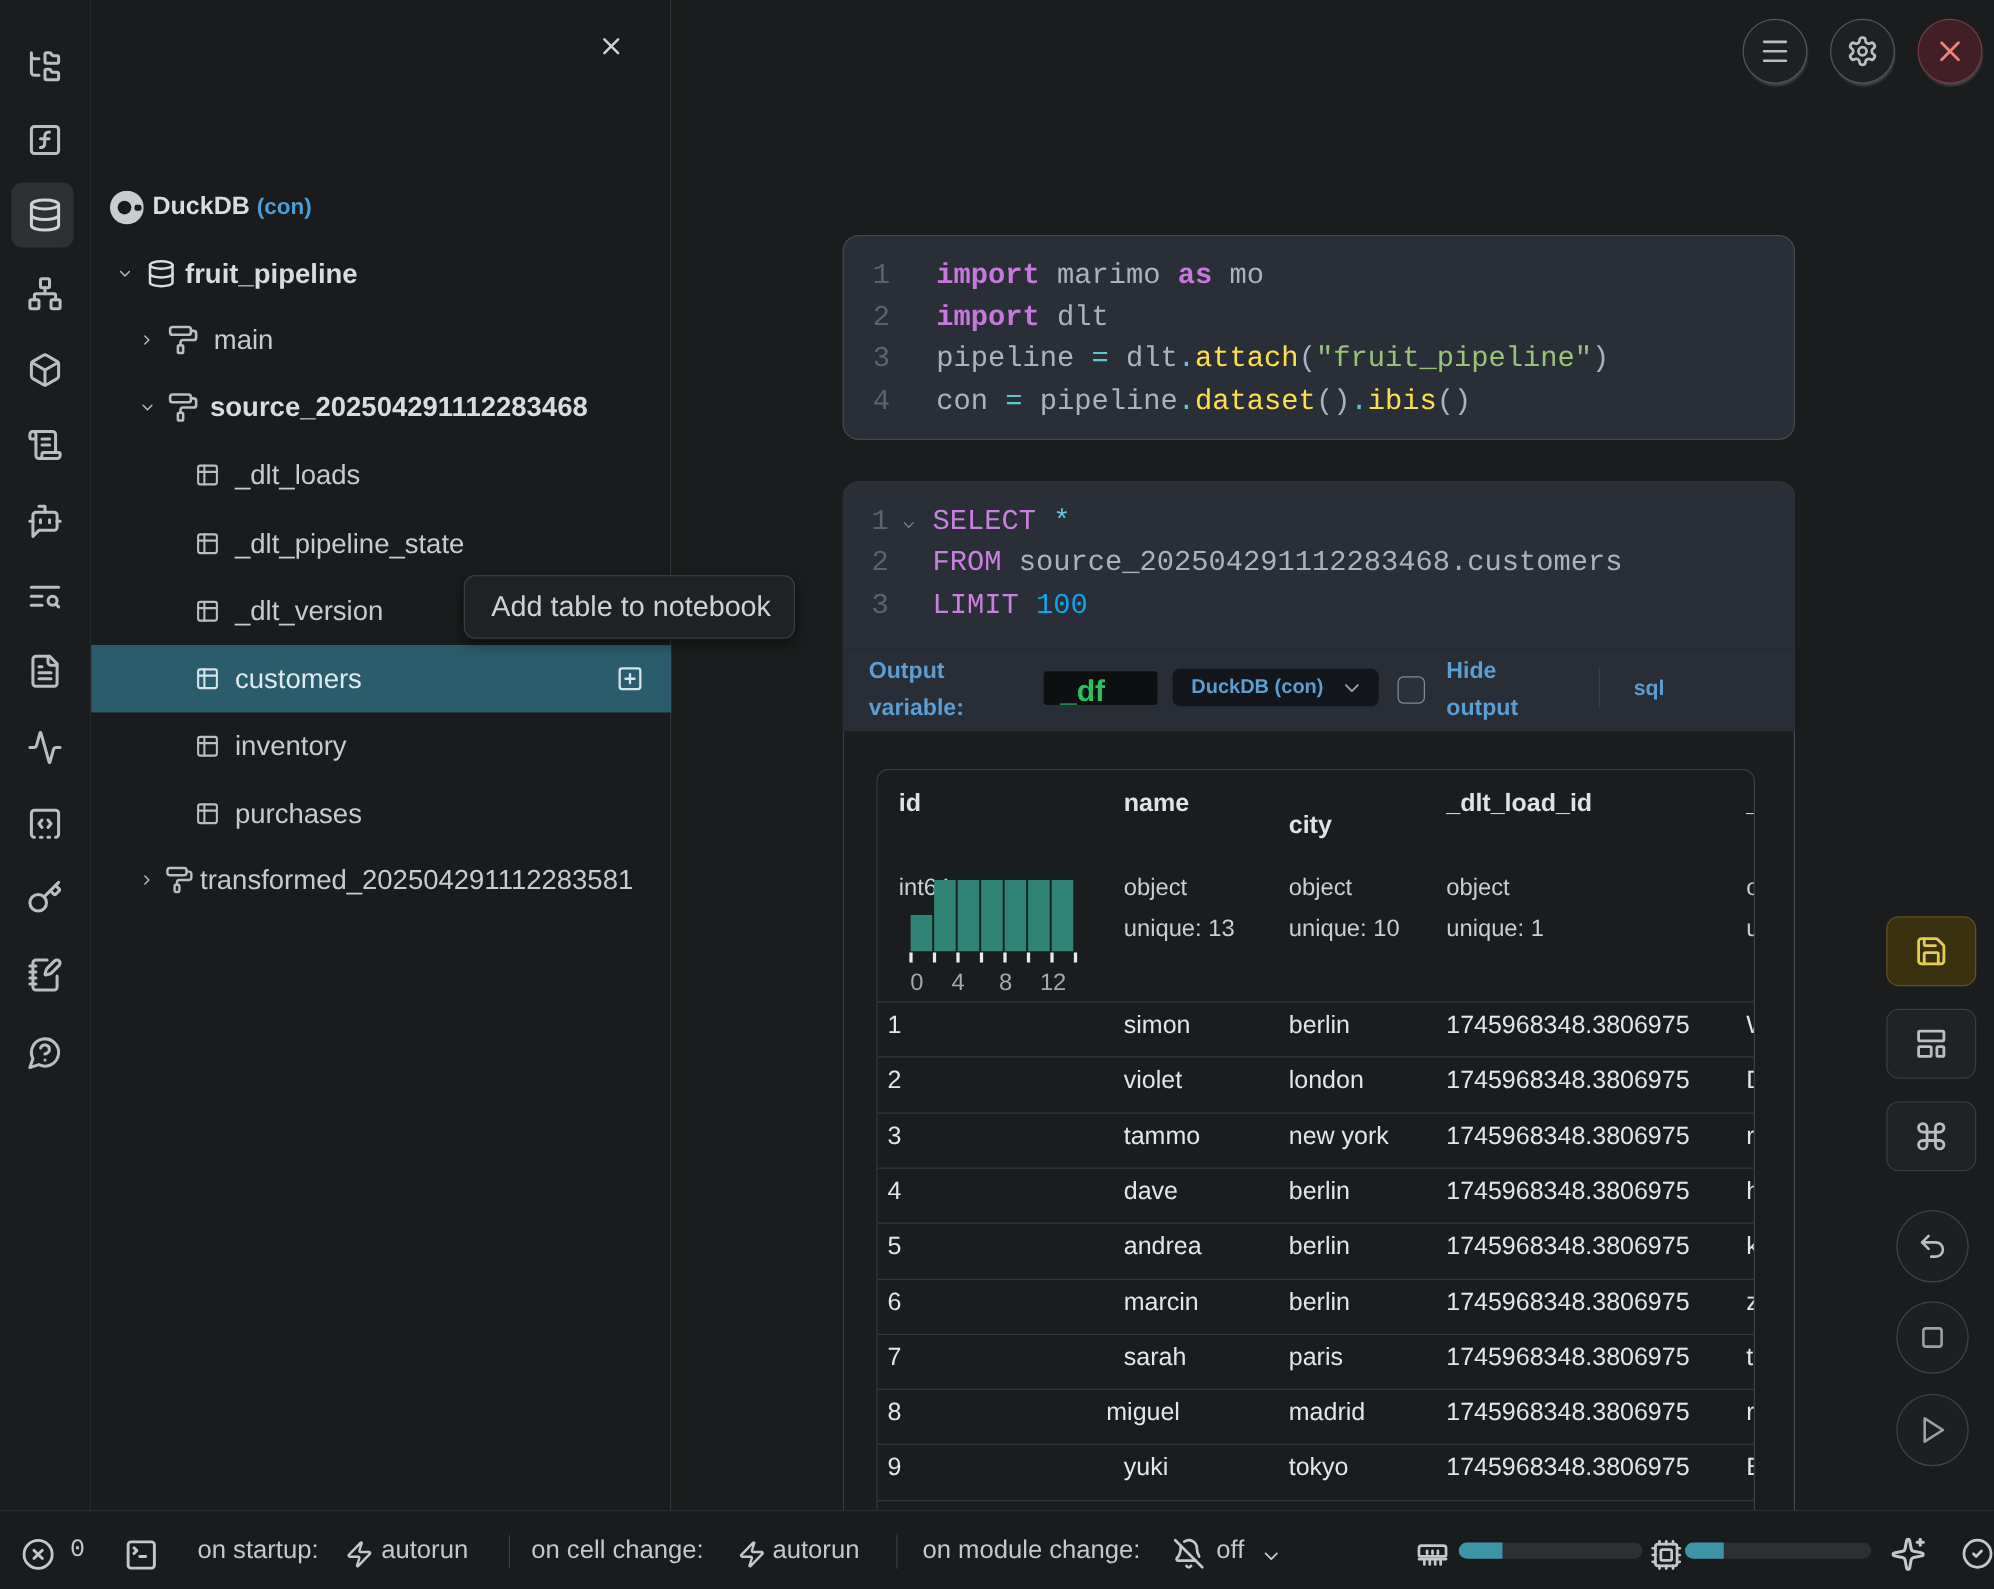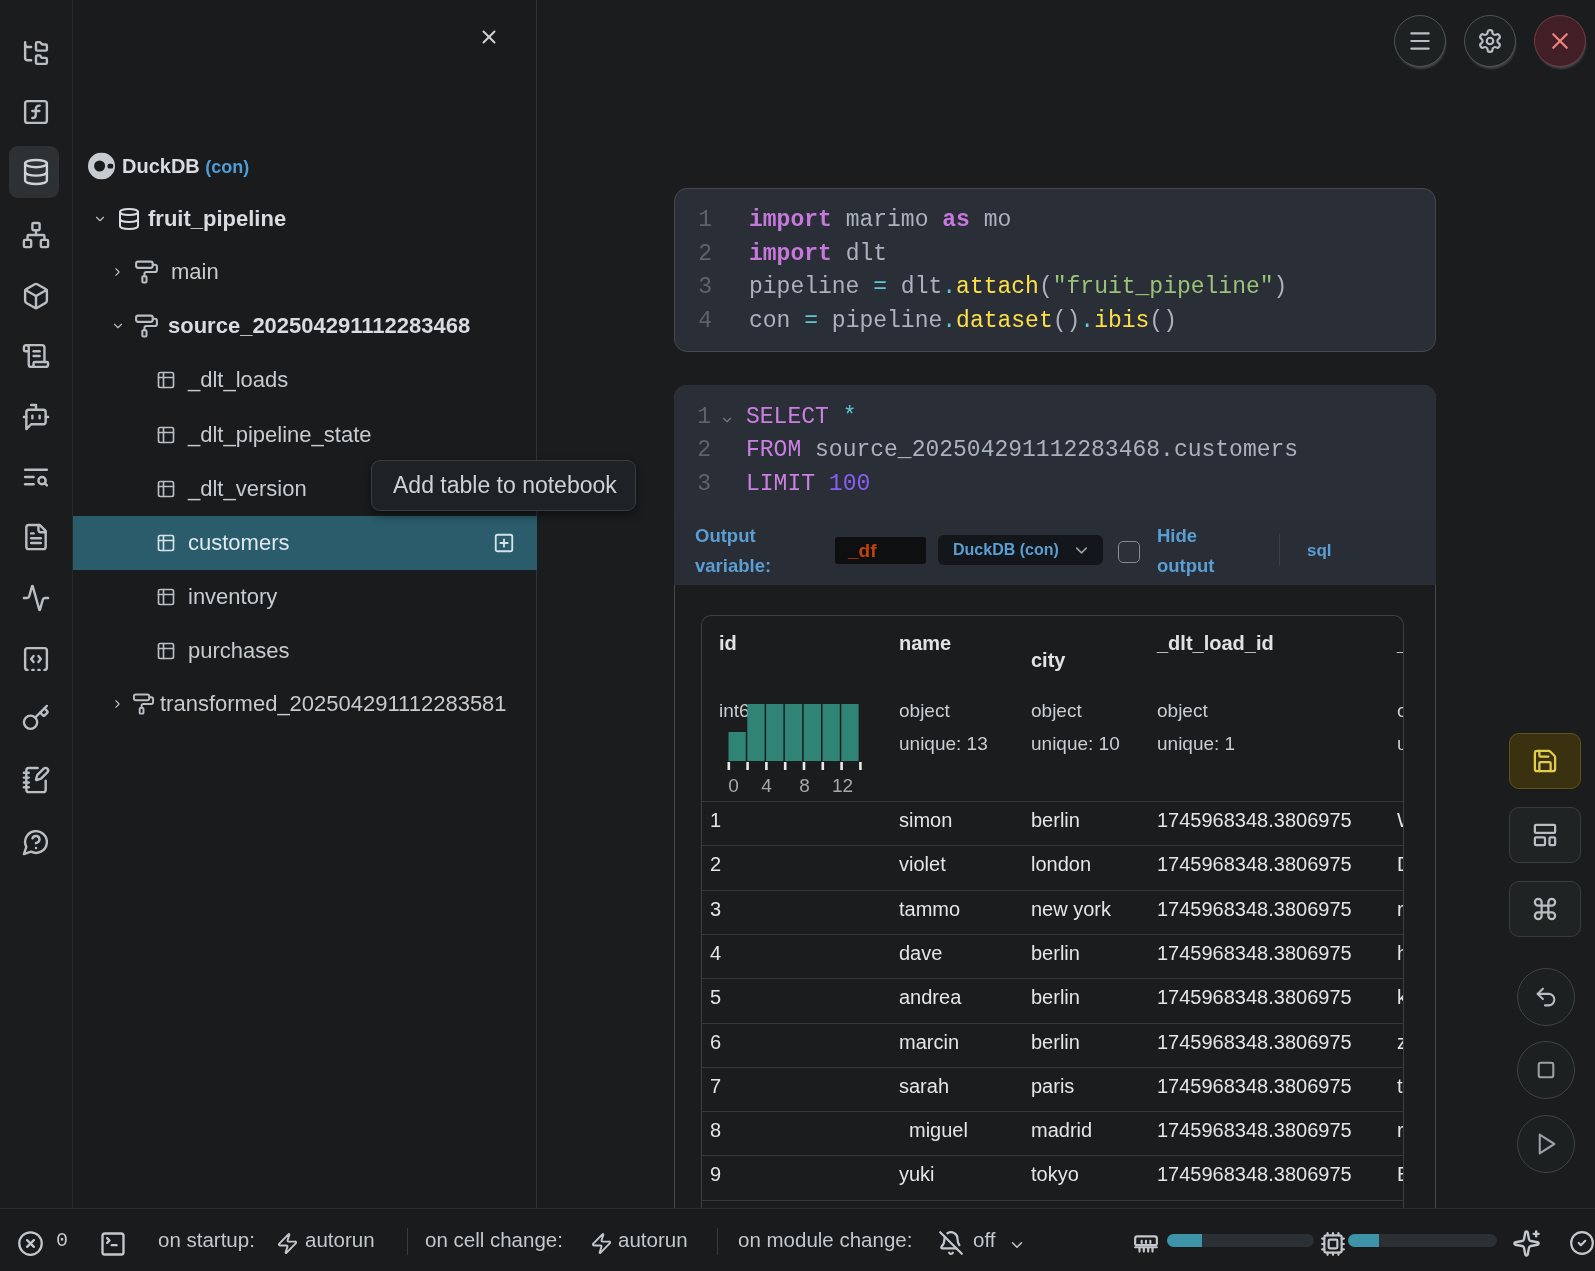--- a/index.html
+++ b/index.html
@@ -39,30 +39,30 @@
   #title { position:absolute; left:0; top:97px; width:1057px; text-align:center; font-family:"Liberation Mono", monospace; font-size:23.5px; color:#a7afb7; }
 
   .cell { position:absolute; left:136px; width:762px; background:#2a2e37; border:1.5px solid #45484d; border-radius:13px; }
   .codeline { position:absolute; left:0; font-family:"Liberation Mono", monospace; font-size:23px; white-space:pre; }
   .lnum { position:absolute; font-family:"Liberation Mono", monospace; font-size:23px; color:#5d636b; text-align:right; width:30px; }
   .kw { color:#c678dd; font-weight:bold; }
   .kw2 { color:#ca80e0; }
   .op { color:#5fc6d4; }
   .fn { color:#fde047; }
   .str { color:#98c379; }
-  .num { color:#8b5cf6; }
+  .num { color:#0ea5e9; }
   .pl { color:#abb2bf; }
 
   
   #cell2 { position:absolute; left:136px; top:385px; width:762px; height:823px; border:1.5px solid #45484d; border-bottom:none; border-radius:13px 13px 0 0; background:#1a1c1d; }
   #cell2code { position:absolute; left:136px; top:385px; width:762px; height:134px; background:#2a2e37; border-radius:13px 13px 0 0; }
   #sqlbar { position:absolute; left:136px; top:519px; width:762px; height:66px; background:#292d36; }
   .blue { color:#5b9ed3; font-weight:bold; }
   #dfbox { position:absolute; left:297px; top:537px; width:91px; height:27px; background:#0d0f11; border-radius:3px; }
-  #dfbox span { position:absolute; left:13px; top:3px; font-size:19px; color:#c2410c; font-weight:bold; }
+  #dfbox span { position:absolute; left:13px; top:3px; font-size:24px; color:#22c55e; font-weight:bold; }
   #connsel { position:absolute; left:400px; top:535px; width:165px; height:30px; background:#13161a; border-radius:6px; }
   #chkbox { position:absolute; left:580px; top:541px; width:22px; height:22px; background:#2c3038; border:1.5px solid #848a92; border-radius:5px; }
   #sqldiv { position:absolute; left:741px; top:534px; width:1px; height:32px; background:#3a3f46; }
 
   
   #tblcard { position:absolute; left:163px; top:615px; width:703px; height:593px; border:1px solid #3c4046; border-bottom:none; border-radius:10px 10px 0 0; overflow:hidden; }
   .th { position:absolute; font-size:20px; font-weight:bold; color:#e0e3e6; white-space:nowrap; }
   .tsub { position:absolute; font-size:19px; color:#c9ced3; white-space:nowrap;margin-top:36px; }
   .rowline { position:absolute; left:0; width:703px; height:1px; background:#34383d; }
   .trr { position:absolute; left:0; width:703px; height:24px; }
@@ -444,21 +444,21 @@
       </div>
   <div class="trr" style="top:458.8px">
         <span style="left:8px">7</span>
         <span style="left:197px">sarah</span>
         <span style="left:329px">paris</span>
         <span style="left:455px">1745968348.3806975</span>
         <span style="left:695px">t</span>
       </div>
   <div class="trr" style="top:503.1px">
         <span style="left:8px">8</span>
-        <span style="left:207px">miguel</span>
+        <span style="left:183px">miguel</span>
         <span style="left:329px">madrid</span>
         <span style="left:455px">1745968348.3806975</span>
         <span style="left:695px">r</span>
       </div>
   <div class="trr" style="top:547.4px">
         <span style="left:8px">9</span>
         <span style="left:197px">yuki</span>
         <span style="left:329px">tokyo</span>
         <span style="left:455px">1745968348.3806975</span>
         <span style="left:695px">E</span>

